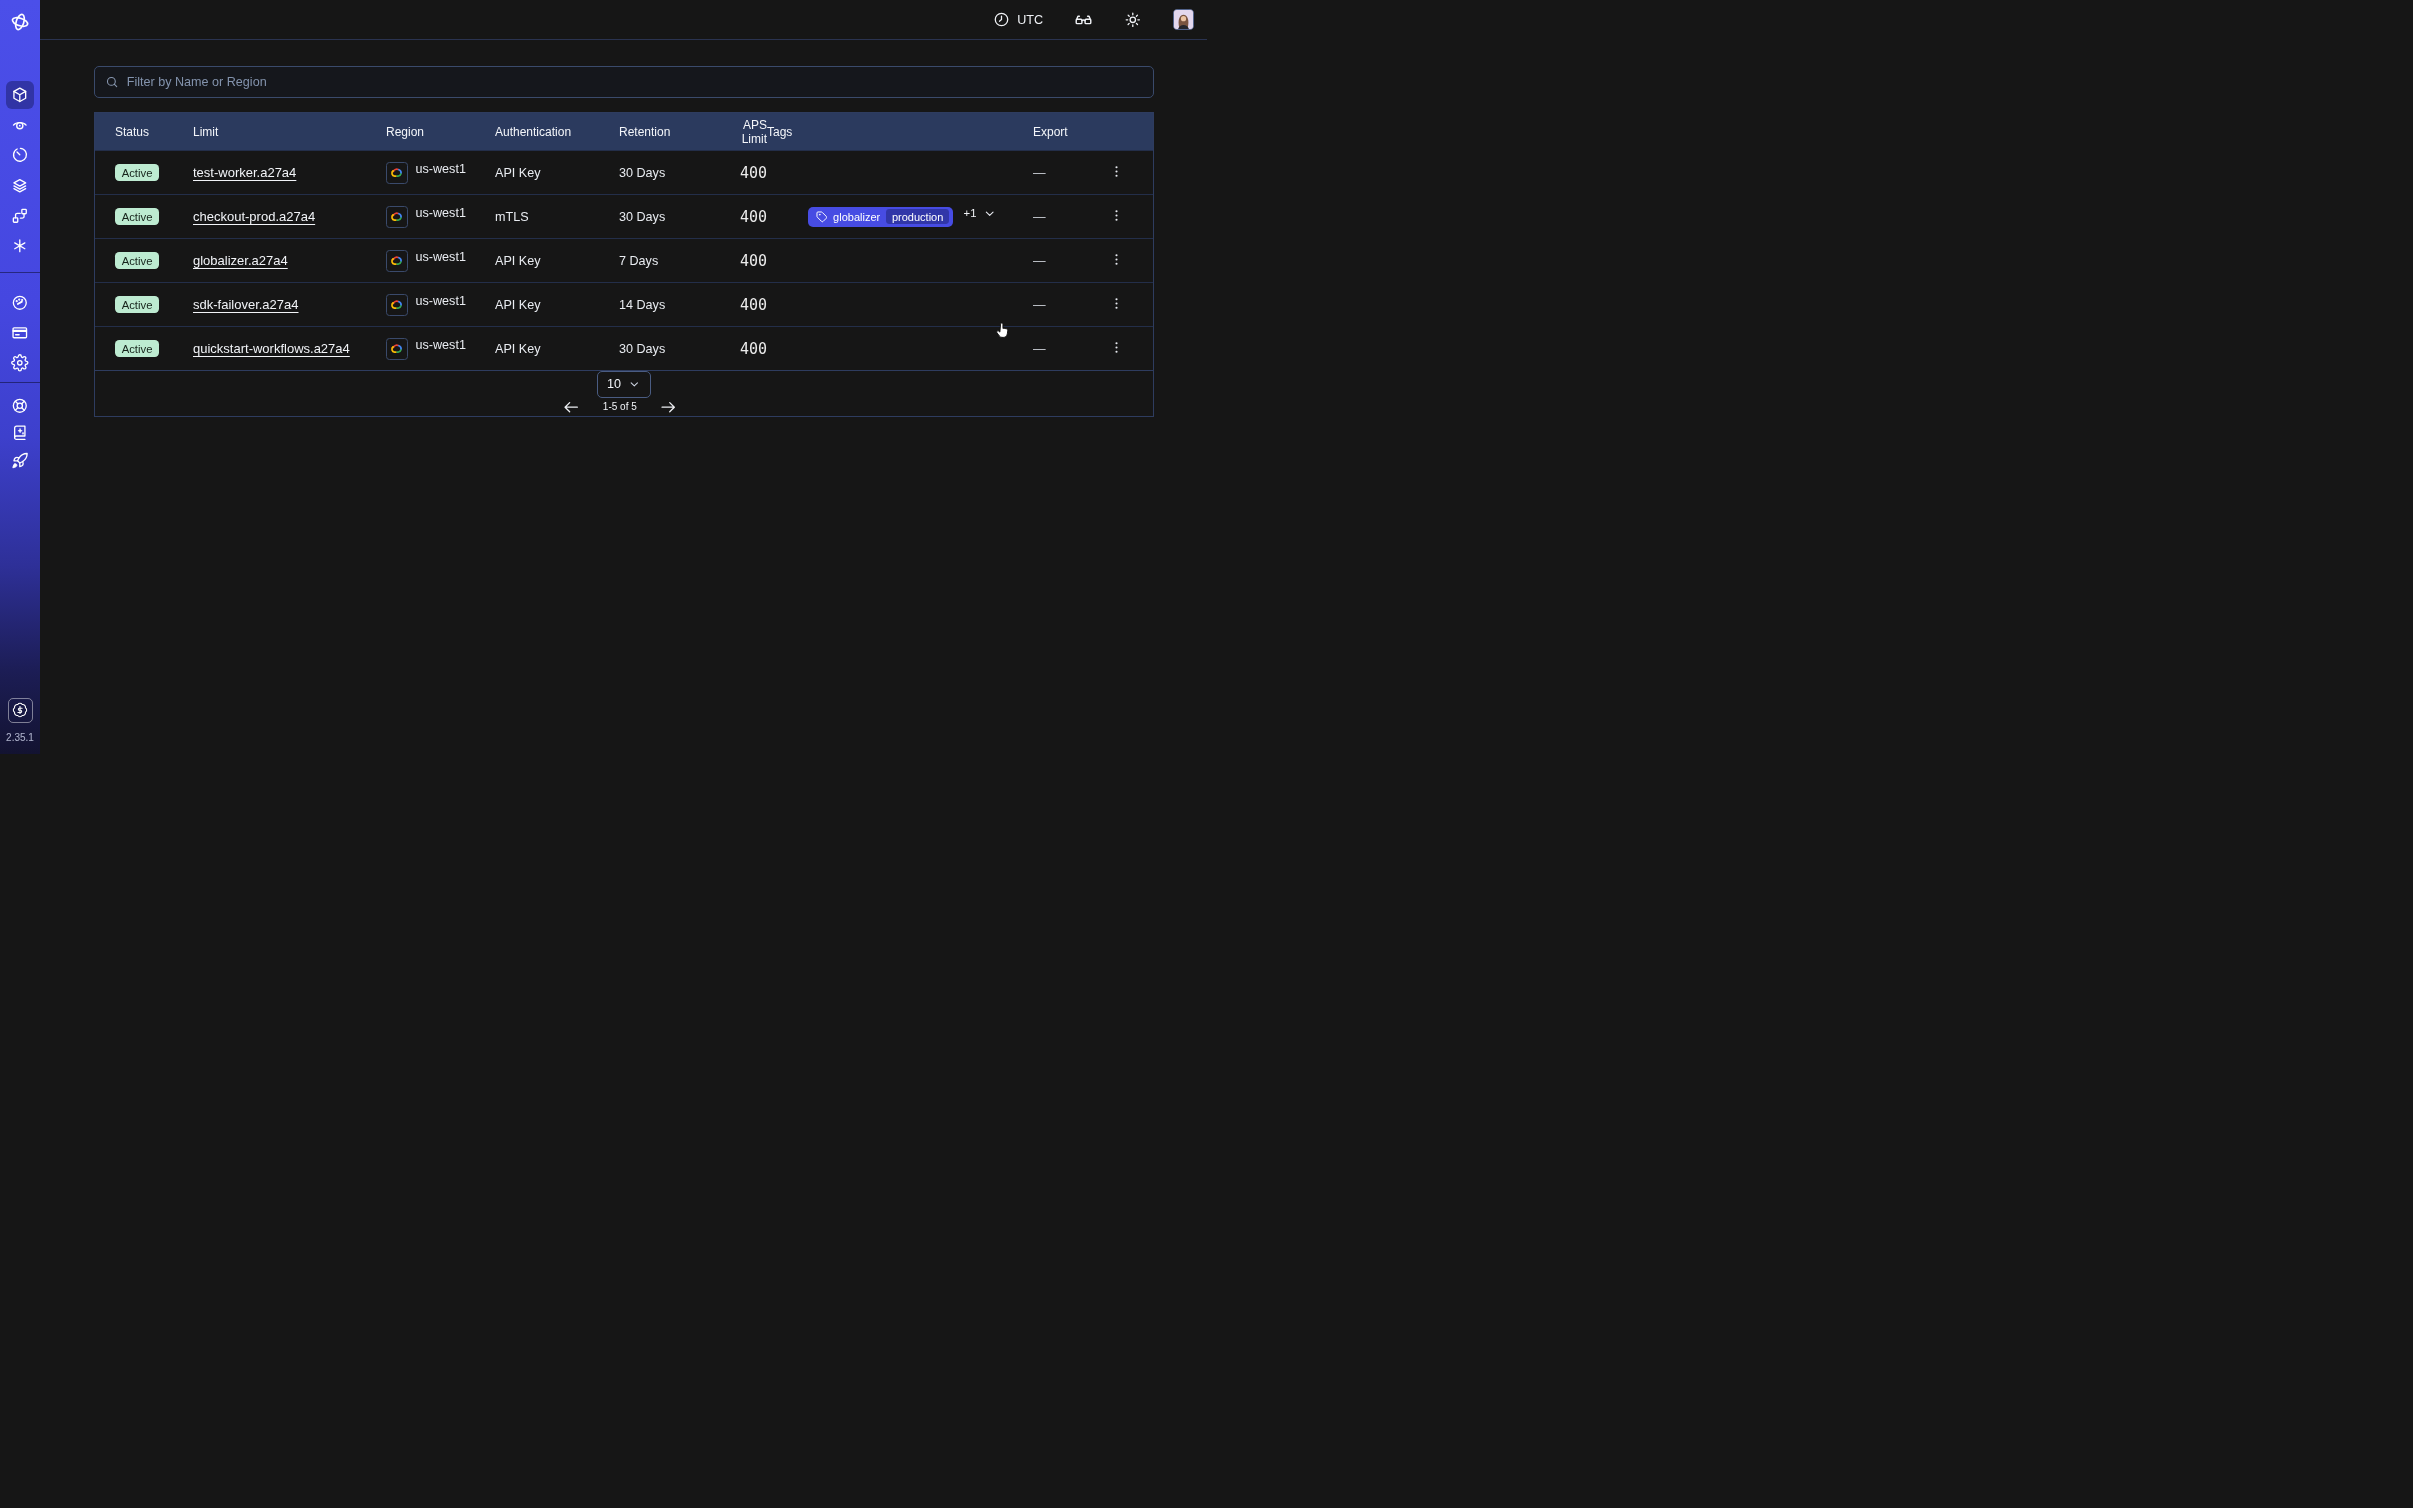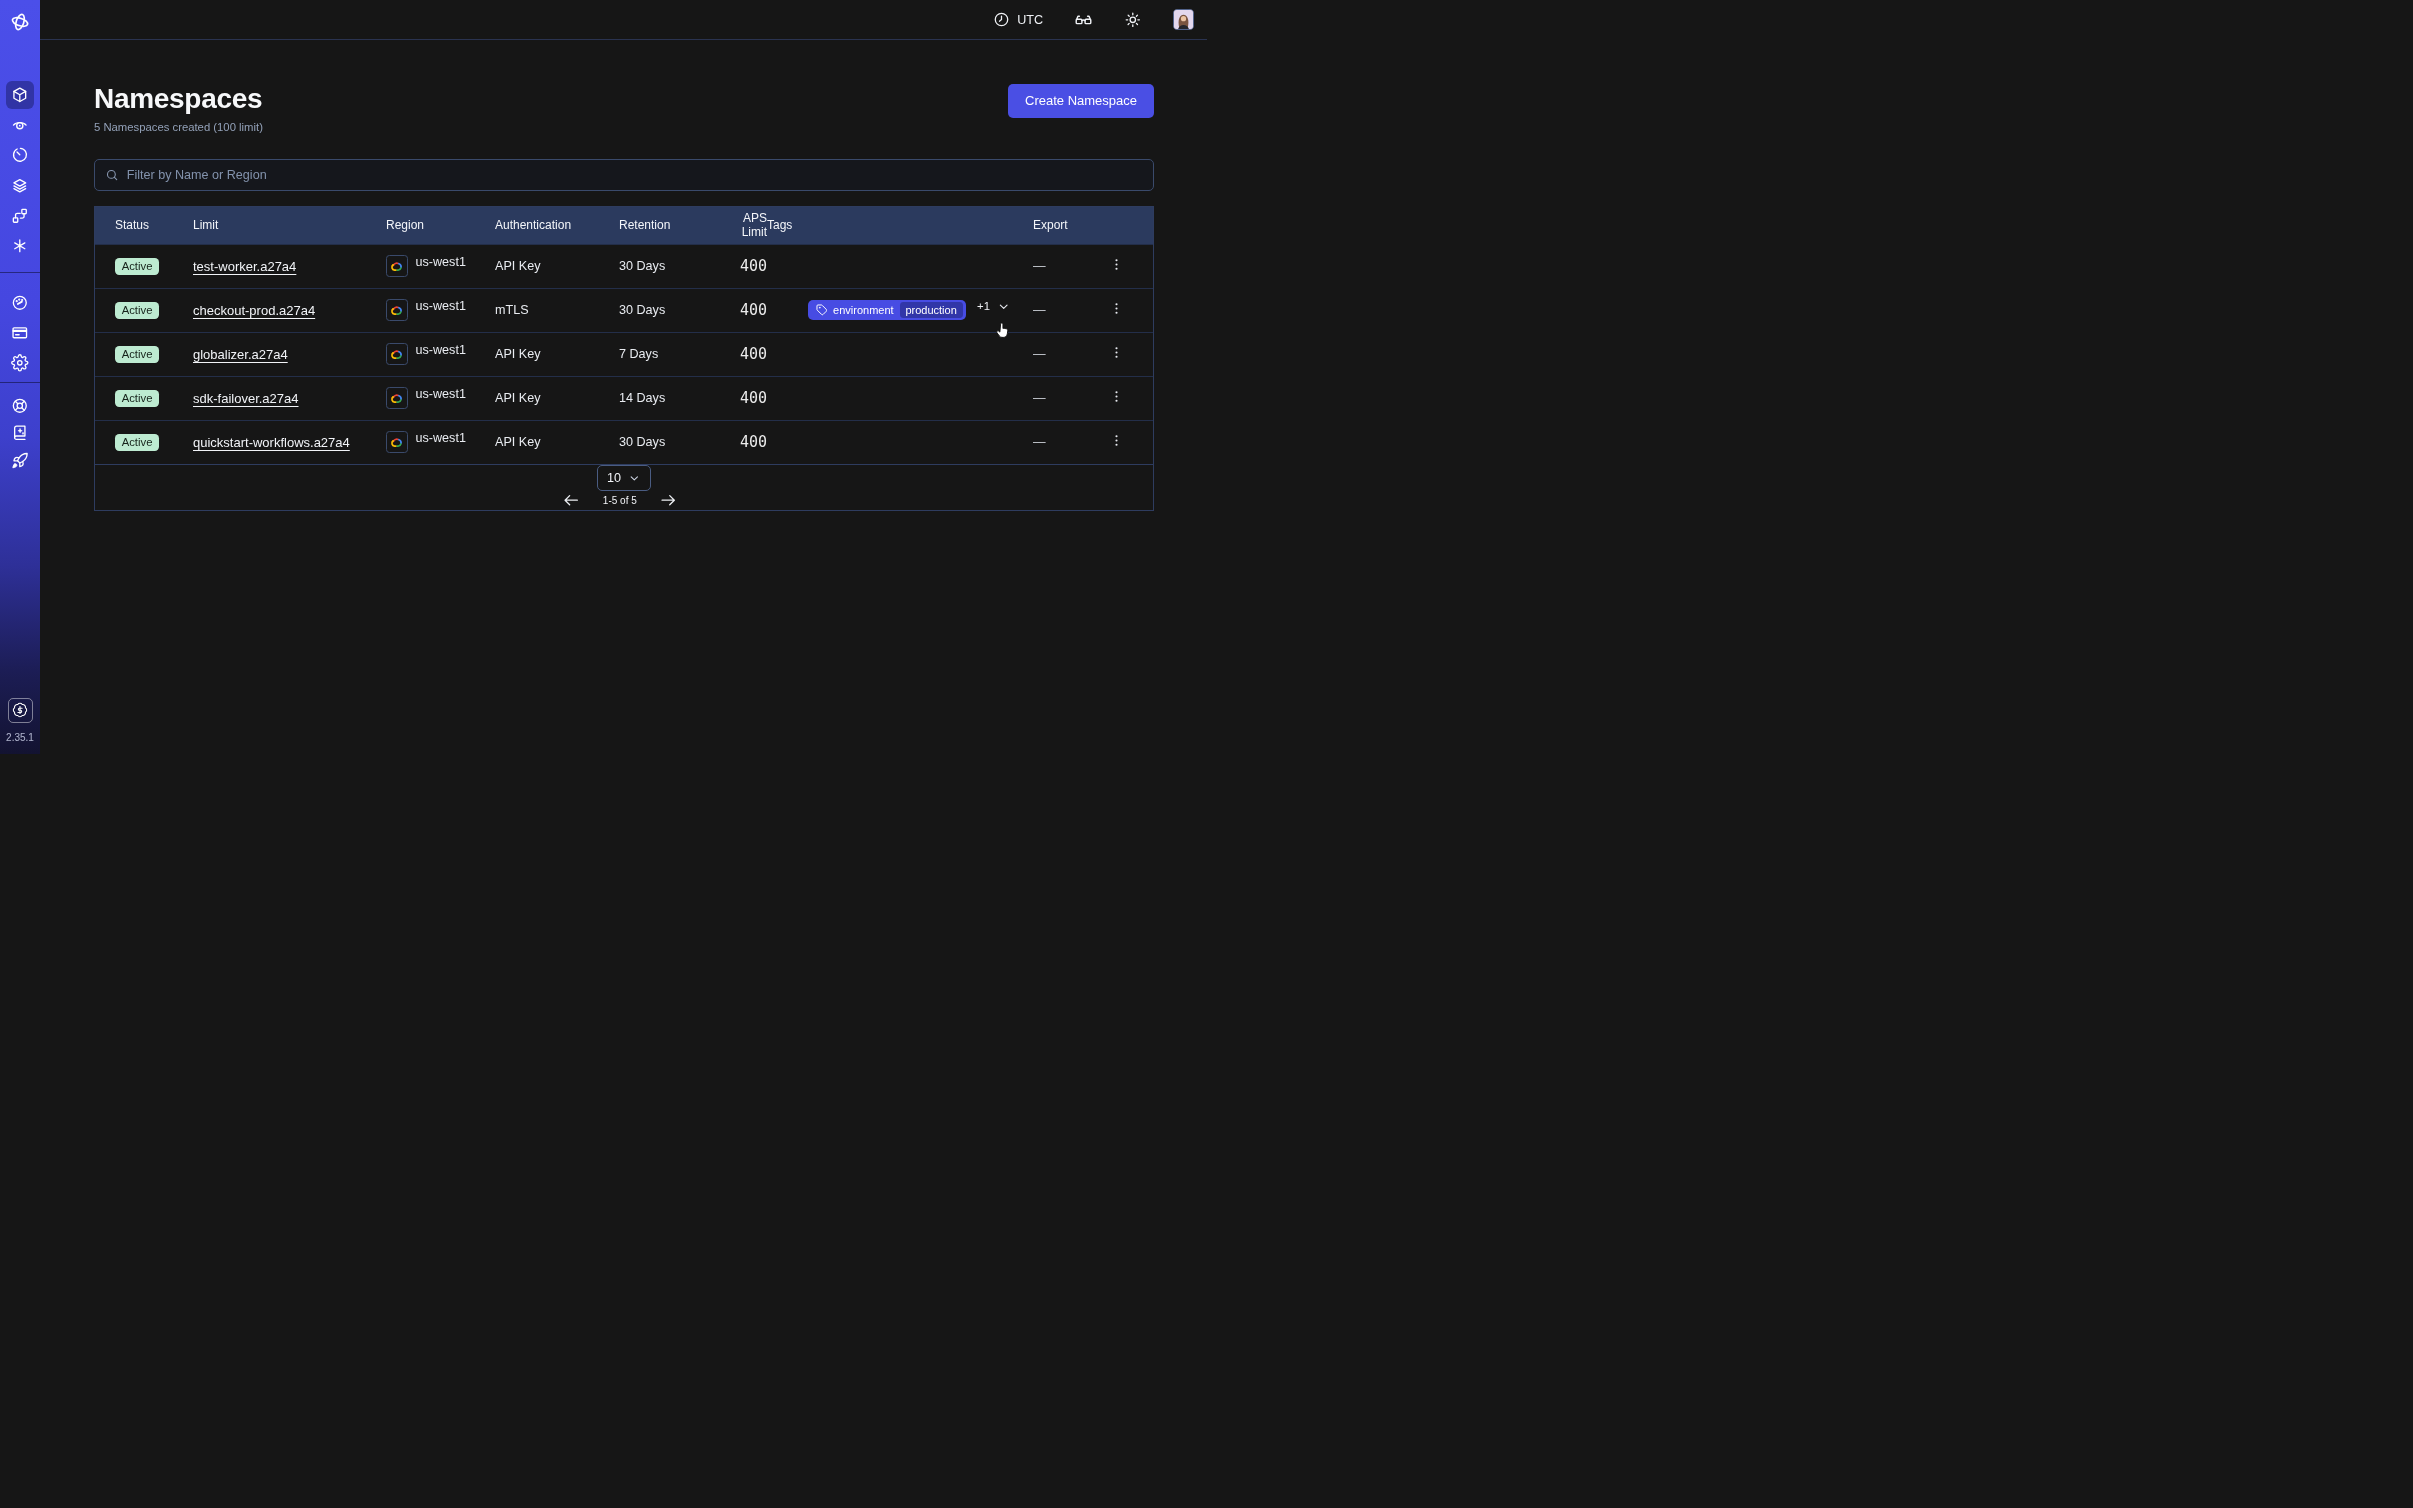--- a/index.html
+++ b/index.html
@@ -279,27 +279,20 @@
             <rect width="24" height="24" fill="#E3D7EE"></rect>
       <path d="M6.6 23c-1-5.5-1.3-9.6.2-12.8C8.1 7.4 9.9 6 12 6s3.9 1.4 5.2 4.2c1.5 3.2 1.2 7.3.2 12.8z" fill="#7A5440"></path>
       <circle cx="12" cy="11" r="3.3" fill="#EBC3A3"></circle>
       <path d="M5.2 24c1-3.3 3.7-4.9 6.8-4.9s5.8 1.6 6.8 4.9z" fill="#26262C"></path>
           </svg>
         </div>
     </header>
 
     <div class="content">
 
-      <div class="pagehead">
-        <div>
-          <h1 class="title">Namespaces</h1>
-          <div class="subtitle">5 Namespaces created (100 limit)</div>
-        </div>
-        <button class="createbtn">Create Namespace</button>
-      </div>
 
       <div class="search">
         <span class="sicon icon">
             <svg viewBox="0 0 24 24" fill="none" stroke="currentColor" stroke-width="1.8" stroke-linecap="round" stroke-linejoin="round">
               <circle cx="10.8" cy="10.8" r="6.6"></circle>
               <path d="m15.6 15.6 4.2 4.2"></path>
             </svg>
           </span>
         <input type="text" placeholder="Filter by Name or Region" style="">
       </div>
@@ -370,21 +363,21 @@
       <div class="cell c4">30 Days</div>
       <div class="cell c5">400</div>
       <div class="cell c6">
       <span class="tagpill">
         <span class="icon tagicon">
                     <svg viewBox="0 0 24 24" fill="none" stroke="currentColor" stroke-width="1.8" stroke-linecap="round" stroke-linejoin="round">
                       <path d="M12.6 2.6a2 2 0 0 0-1.4-.6H4a2 2 0 0 0-2 2v7.2a2 2 0 0 0 .6 1.4l8.7 8.7a2.4 2.4 0 0 0 3.4 0l6.6-6.6a2.4 2.4 0 0 0 0-3.4z" stroke-width="2"></path>
                       <circle cx="7.6" cy="7.6" r="0.7" fill="currentColor"></circle>
                     </svg>
                   </span>
-        <span class="tagkey">environment</span>
+        <span class="tagkey">globalizer</span>
         <span class="tagval">production</span>
       </span>
       <span class="tagmore">+1</span>
       <button class="tagexpand"><svg viewBox="0 0 24 24" fill="none" stroke="currentColor" stroke-width="1.8" stroke-linecap="round" stroke-linejoin="round">
                     <polyline points="6 9.2 12 15 18 9.2" stroke-width="2"></polyline>
                   </svg></button>
               </div>
       <div class="cell c7">—</div>
       <div class="cell c8">
                 <button class="kebab"><svg viewBox="0 0 24 24" fill="none" stroke="currentColor" stroke-width="1.8" stroke-linecap="round" stroke-linejoin="round">

